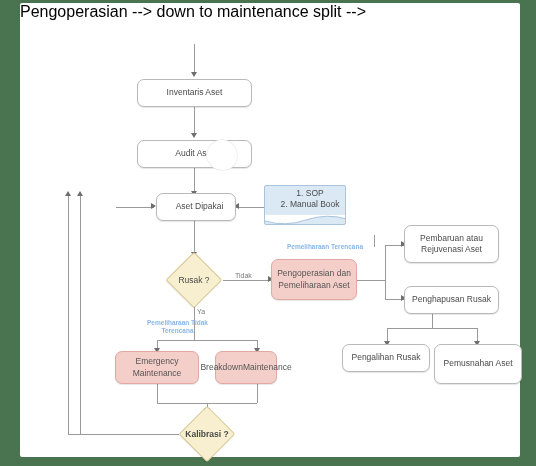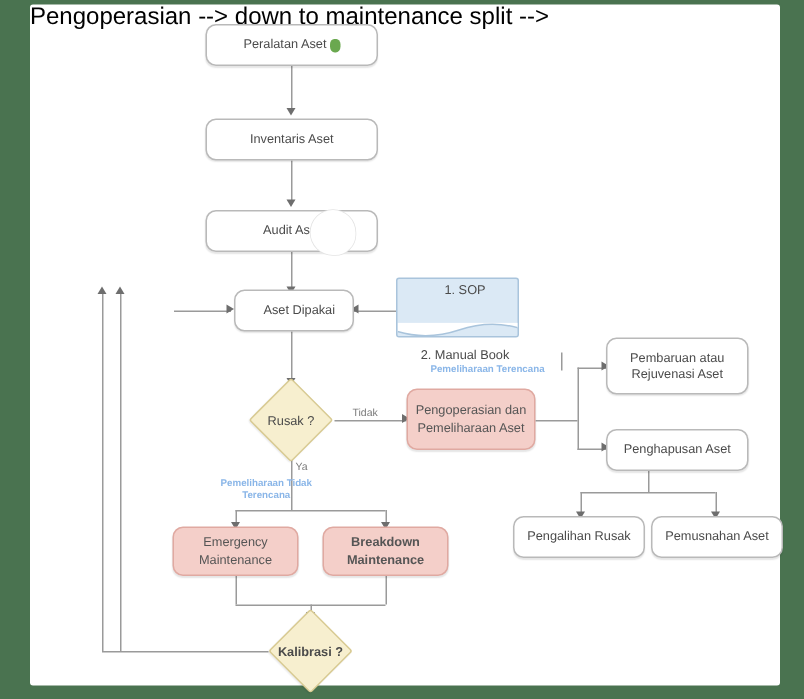--- a/index.html
+++ b/index.html
@@ -37,21 +37,20 @@
   }
   .node.doc{
     background:#dbe9f5;
     border:1px solid #a9c4dc;
     border-radius:2px;
     box-shadow:none;
     text-align:left;
     justify-content:flex-start;
     padding-left:14px;
     padding-bottom:8px;
-    gap:32px;
   }
   .doc-wave{
     position:absolute;
     left:0;bottom:-1px;width:100%;height:10px;
     overflow:hidden;
     pointer-events:none;
   }
   .diamond{
     position:absolute;
     background:#f7efcf;
@@ -206,24 +205,20 @@
   <div class="edge h" style="left:48px;top:431px;width:111px;"></div>
   <div class="edge v" style="left:48px;top:192px;height:239px;"></div>
   <div class="arrow up" style="left:45px;top:188px;"></div>
 
   
   <div class="edge v" style="left:60px;top:192px;height:239px;"></div>
   <div class="arrow up" style="left:57px;top:188px;"></div>
 
   
 
-  <div class="node" style="left:117px;top:13px;width:115px;height:28px;">
-    <span>Peralatan Aset</span>
-      <span class="green-dot"></span>
-  </div>
 
   <div class="node" style="left:117px;top:76px;width:115px;height:28px;">
     <span>Inventaris Aset</span>
   </div>
 
   <div class="node" style="left:117px;top:137px;width:115px;height:28px;">
     <span>Audit Aset</span>
   </div>
   <div class="cursor-blob" style="left:187px;top:137px;"></div>
 
@@ -253,42 +248,42 @@
     <span>Pengoperasian dan</span>
     <span>Pemeliharaan Aset</span>
   </div>
 
   <div class="node" style="left:384px;top:222px;width:95px;height:38px;flex-direction:column;">
     <span>Pembaruan atau</span>
     <span>Rejuvenasi Aset</span>
   </div>
 
   <div class="node" style="left:384px;top:283px;width:95px;height:28px;">
-    <span>Penghapusan Aset</span>
+    <span>Penghapusan Rusak</span>
   </div>
 
   <div class="node" style="left:322px;top:341px;width:88px;height:28px;">
     <span>Pengalihan Rusak</span>
   </div>
 
-  <div class="node" style="left:414px;top:341px;width:88px;height:28px;">
+  <div class="node" style="left:414px;top:341px;width:88px;height:40px;">
     <span>Pemusnahan Aset</span>
   </div>
 
   <div class="blue-label" style="left:110px;top:316px;width:95px;">
     <span>Pemeliharaan Tidak</span><br>
     <span>Terencana</span>
   </div>
 
   <div class="node pink" style="left:95px;top:348px;width:84px;height:33px;flex-direction:column;">
     <span>Emergency</span>
     <span>Maintenance</span>
   </div>
 
-  <div class="node pink" style="left:195px;top:348px;width:84px;height:33px;flex-direction:column;font-weight:bold;">
+  <div class="node pink" style="left:195px;top:348px;width:62px;height:33px;flex-direction:row;">
     <span>Breakdown</span>
     <span>Maintenance</span>
   </div>
 
   
   <div class="diamond" style="left:167px;top:411px;width:40px;height:40px;"></div>
   <div class="diamond-label" style="left:155px;top:424px;width:64px;height:14px;font-weight:bold;">Kalibrasi ?</div>
 
 </div>
 

